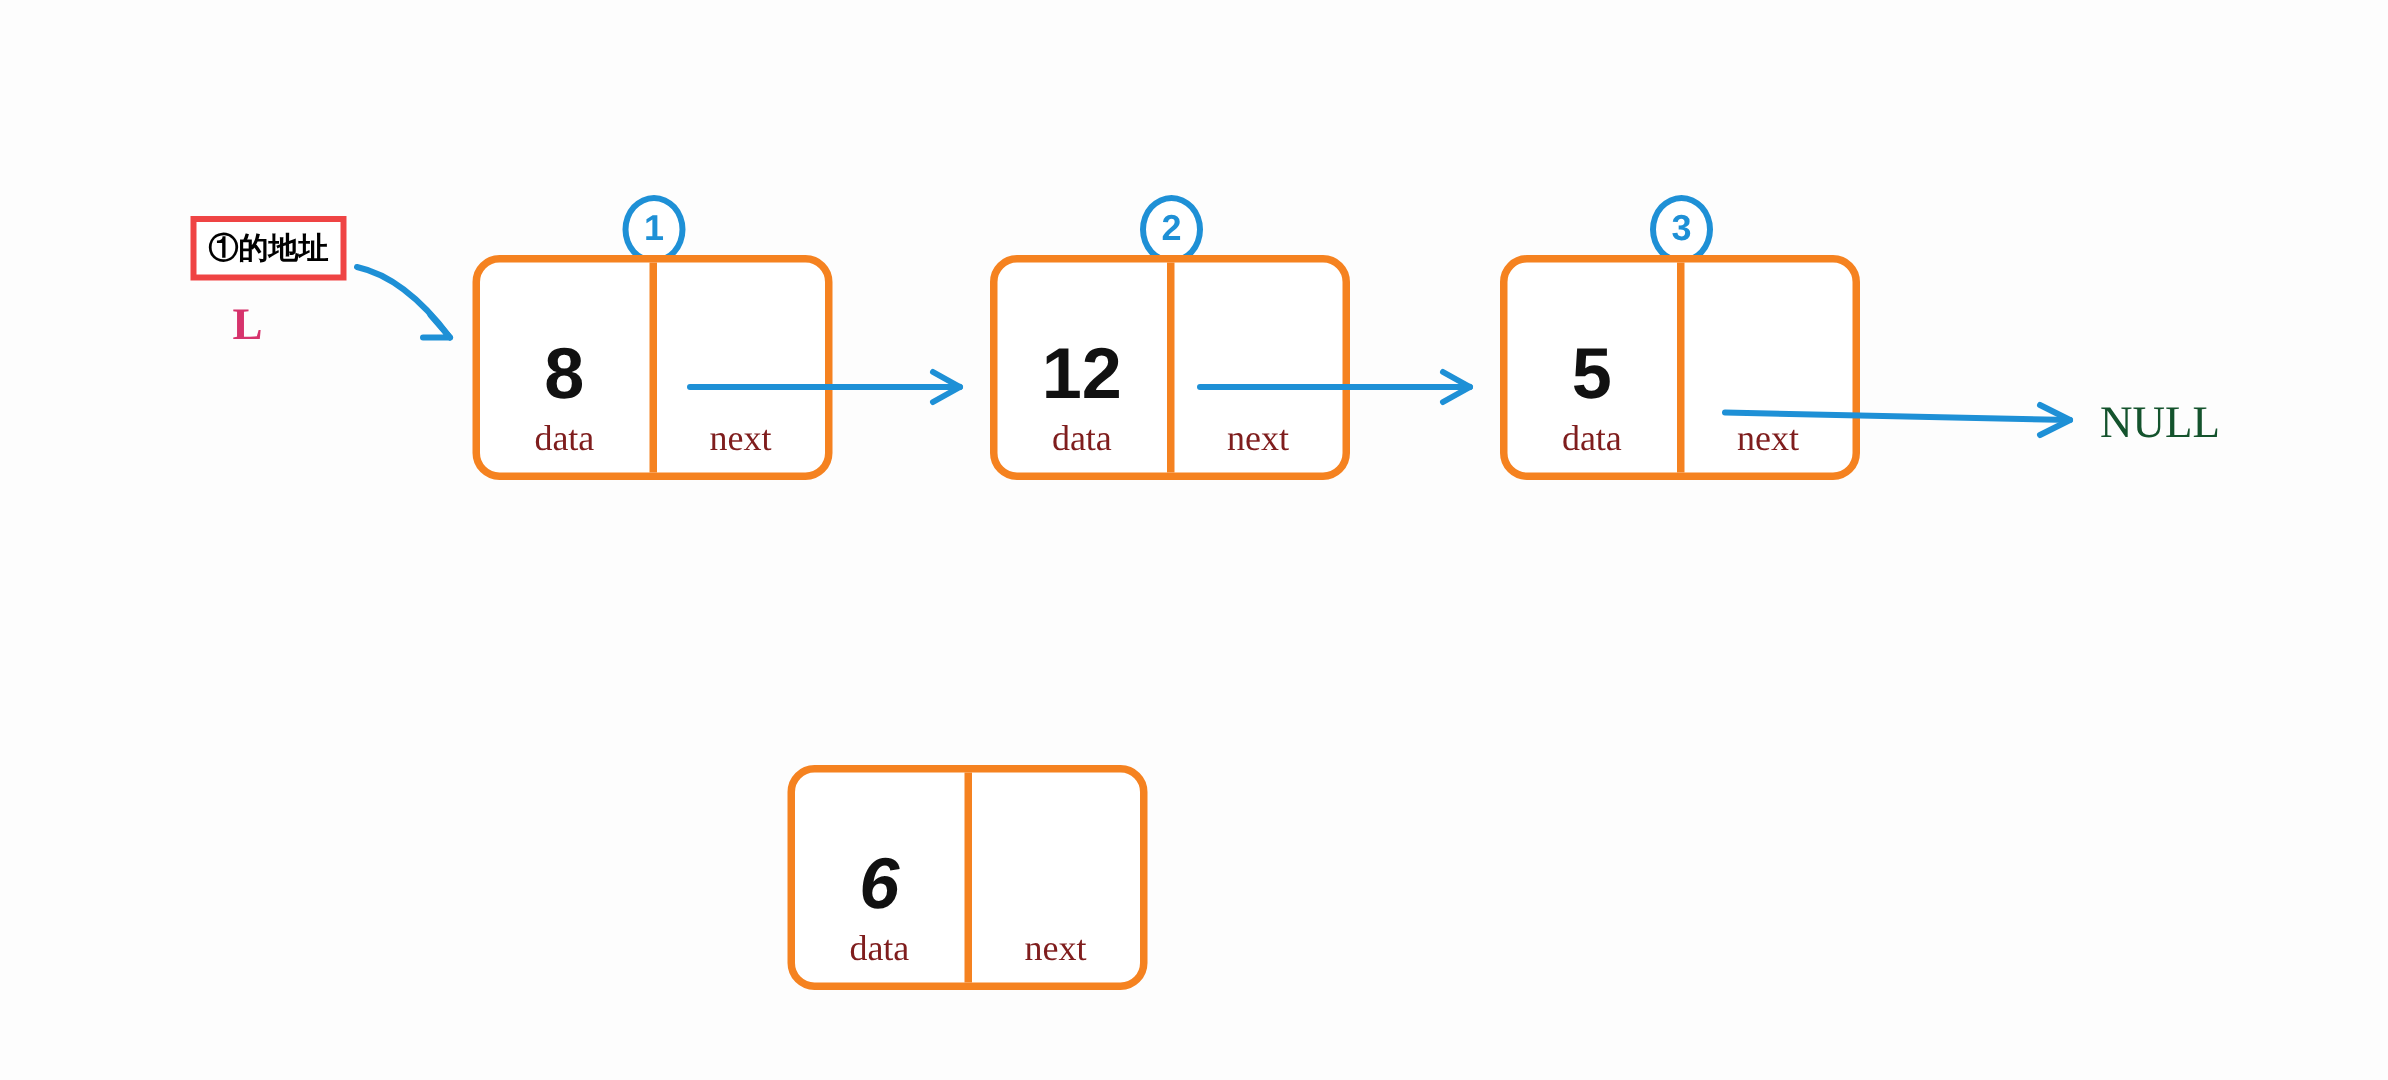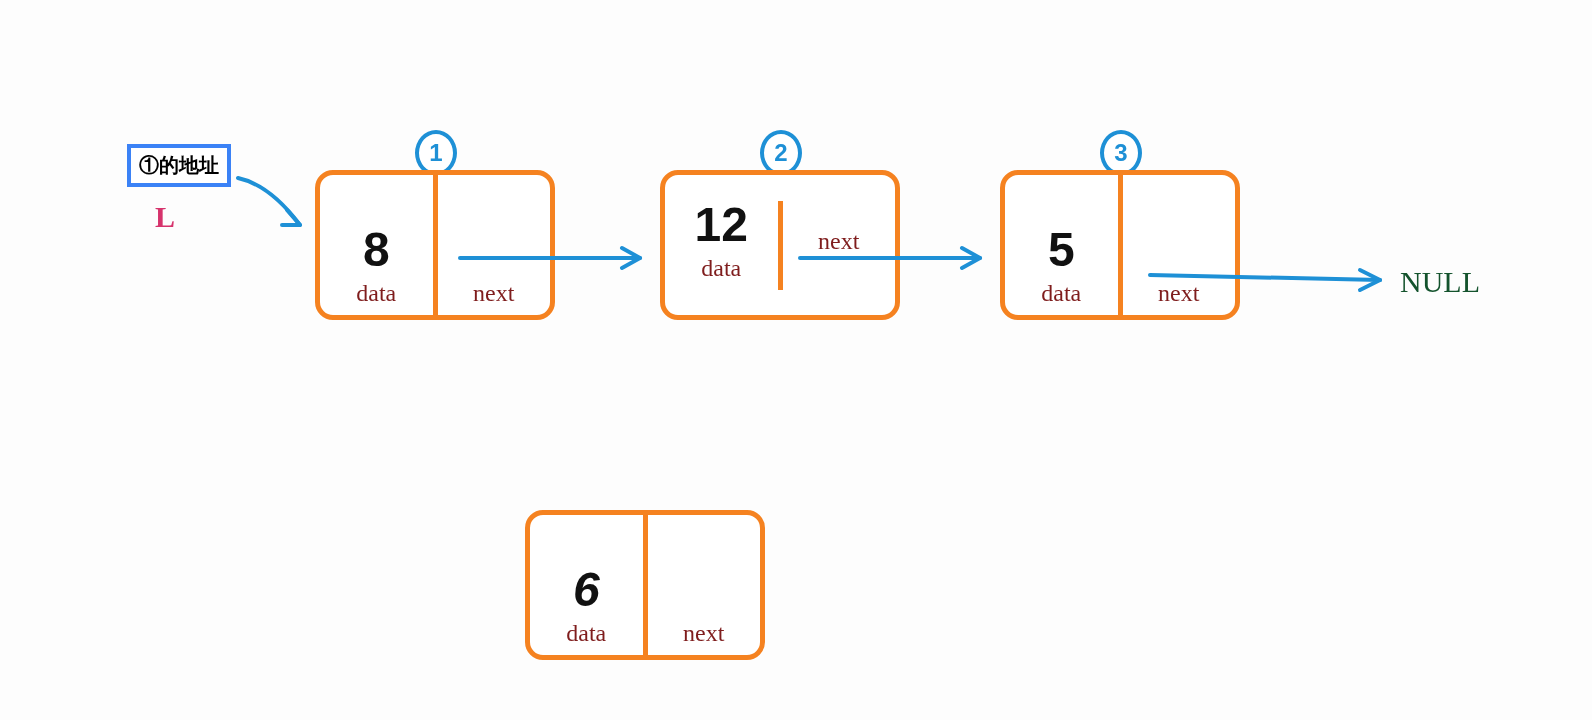--- a/index.html
+++ b/index.html
@@ -12,21 +12,21 @@
     position: relative;
     overflow: hidden;
   }
   .canvas {
     position: relative;
     width: 1592px;
     height: 720px;
   }
   .head-box {
     position: absolute;
-    border: 4px solid #3b82f6;
+    border: 4px solid #ef4444;
     background: #fff;
     font-size: 20px;
     font-weight: bold;
     padding: 4px 8px;
   }
   .head-label {
     position: absolute;
     color: #d6336c;
     font-size: 30px;
     font-weight: bold;
@@ -114,21 +114,21 @@
     <div class="half left">
       <div class="val">8</div>
       <div class="lbl">data</div>
     </div>
     <div class="half">
       <div class="lbl">next</div>
     </div>
   </div>
 
   <div class="badge" style="left:760px; top:130px;">2</div>
-  <div class="node" style="left:660px; top:170px; width:230px; height:140px;align-items:center;">
+  <div class="node" style="left:660px; top:170px; width:230px; height:140px;">
     <div class="half left">
       <div class="val">12</div>
       <div class="lbl">data</div>
     </div>
     <div class="half">
       <div class="lbl">next</div>
     </div>
   </div>
 
   <div class="badge" style="left:1100px; top:130px;">3</div>

